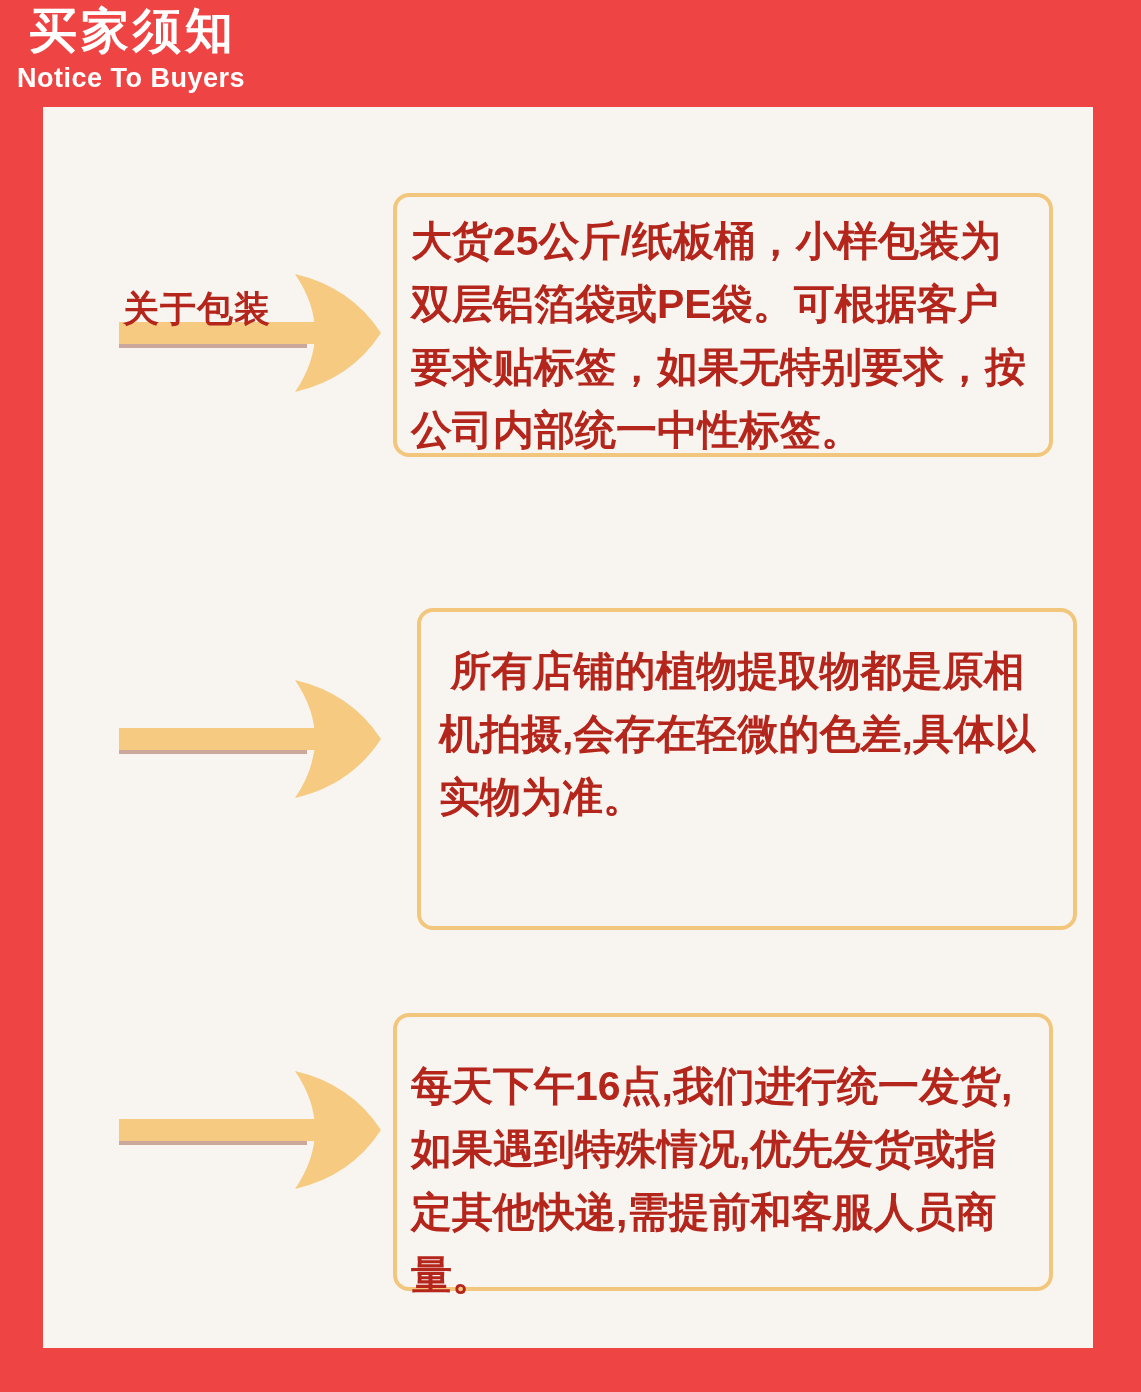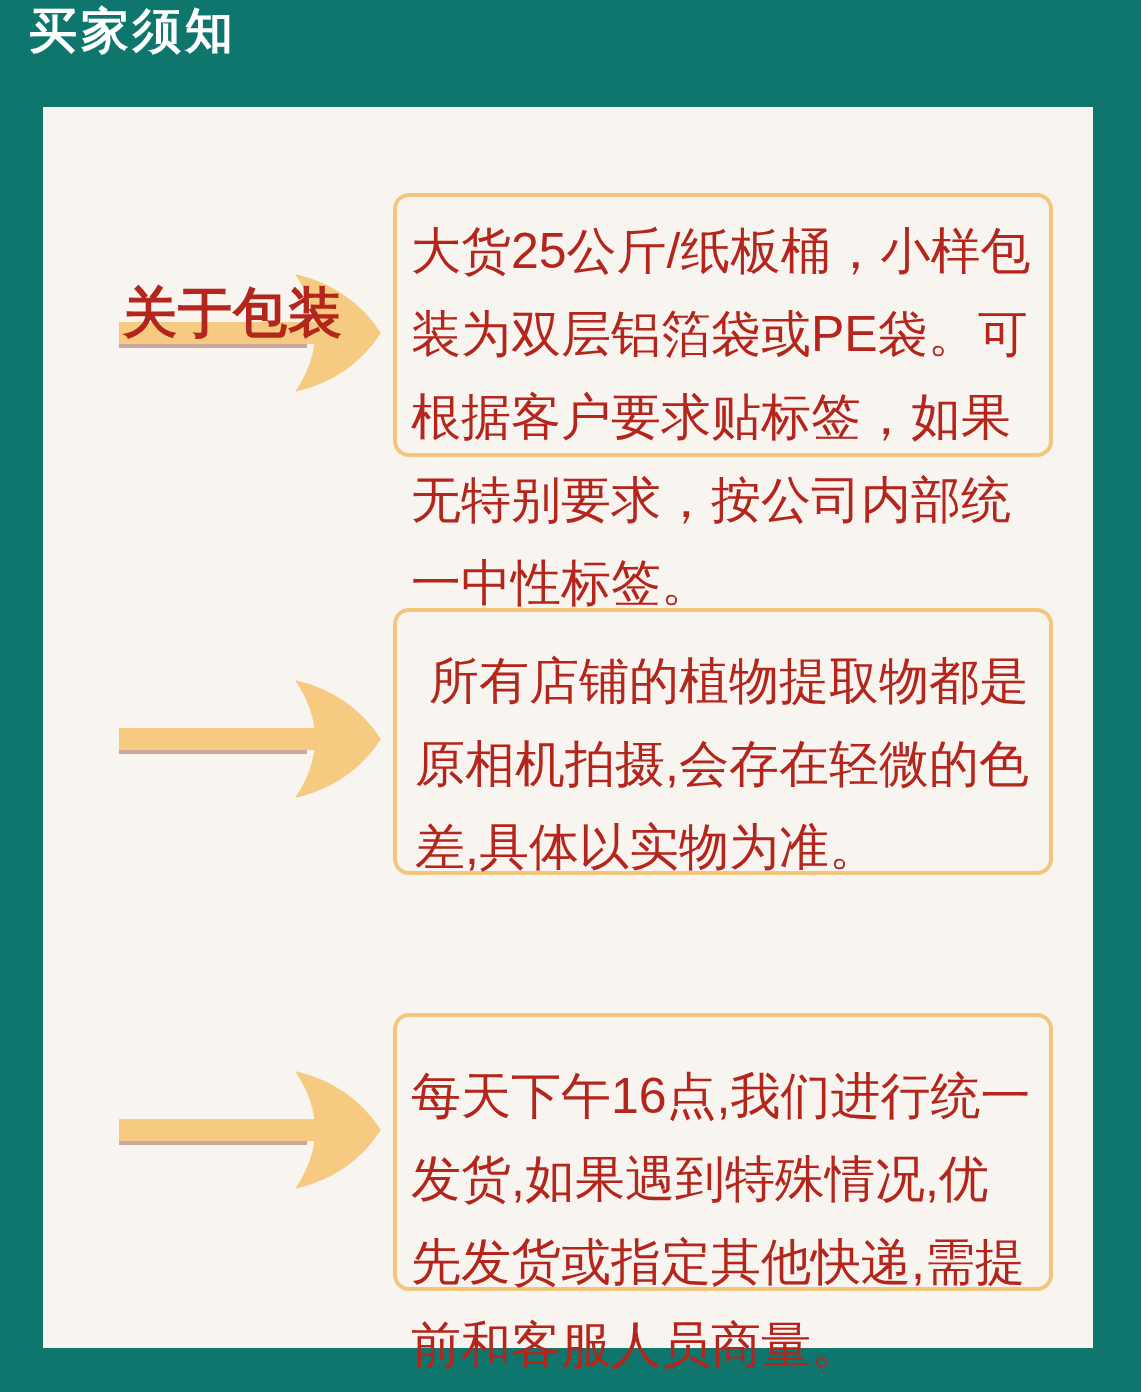--- a/index.html
+++ b/index.html
@@ -4,21 +4,21 @@
 <style>
   html, body {
     margin: 0;
     padding: 0;
     background: #AB2420;
   }
   .page {
     position: relative;
     width: 1141px;
     height: 1392px;
-    background: #0f766e;
+    background: #ef4444;
     overflow: hidden;
     font-family: "Liberation Sans", "DejaVu Sans", sans-serif;
   }
   
   .header {
     position: absolute;
     left: 0; top: 0;
     width: 100%;
     height: 107px;
   }
@@ -54,23 +54,23 @@
   
   .arrow-unit {
     position: absolute;
     left: 76px;
     width: 270px;
     height: 120px;
   }
   .arrow-label {
     position: absolute;
     left: 4px;
-    top: 4px;
+    top: 12px;
     color: #B4251C;
-    font-size: 54px;
+    font-size: 36px;
     font-weight: 700;
     letter-spacing: 1px;
     white-space: nowrap;
     z-index: 2;
   }
   .arrow-svg {
     position: absolute;
     left: 0; top: 0;
     width: 270px;
     height: 120px;
@@ -82,41 +82,42 @@
     left: 350px;
     width: 660px;
     box-sizing: border-box;
     background: #F8F5F0;
     border: 4px solid #F2C77D;
     border-radius: 16px;
   }
   .notice-text {
     margin: 0;
     color: #B4251C;
-    font-size: 50px;
-    font-weight: 400;
-    line-height: 83px;
+    font-size: 41px;
+    font-weight: 700;
+    line-height: 63px;
     white-space: pre-wrap;
     word-break: break-all;
   }
   
   .unit-1 { top: 166px; }
   .unit-2 { top: 572px; }
   .unit-3 { top: 963px; }
   .box-1 { top: 86px;  height: 264px; padding: 13px 16px 10px 14px; }
-  .box-2 { top: 501px; height: 267px; padding: 28px 16px 10px 18px; }
+  .box-2 { top: 501px; height: 322px; padding: 28px 16px 10px 18px; margin-left: 24px; }
   .box-3 { top: 906px; height: 278px; padding: 38px 16px 10px 14px; }
 </style>
 </head>
 <body>
 
 <div class="page">
 
   <div class="header">
     <div class="header-title">买家须知</div>
+    <div class="header-subtitle">Notice To Buyers</div>
   </div>
 
   <div class="content">
 
     <div class="arrow-unit unit-1">
       <div class="arrow-label">关于包装</div>
       <svg class="arrow-svg" viewBox="0 0 270 120">
         <rect x="0" y="71" width="188" height="4" fill="rgba(134,52,28,0.40)"></rect>
         <rect x="0" y="49" width="200" height="22" fill="#F6CA80"></rect>
         <path d="M176,1 Q232,14 262,60 Q232,106 176,119 Q216,60 176,1 Z" fill="#F6CA80"></path>

